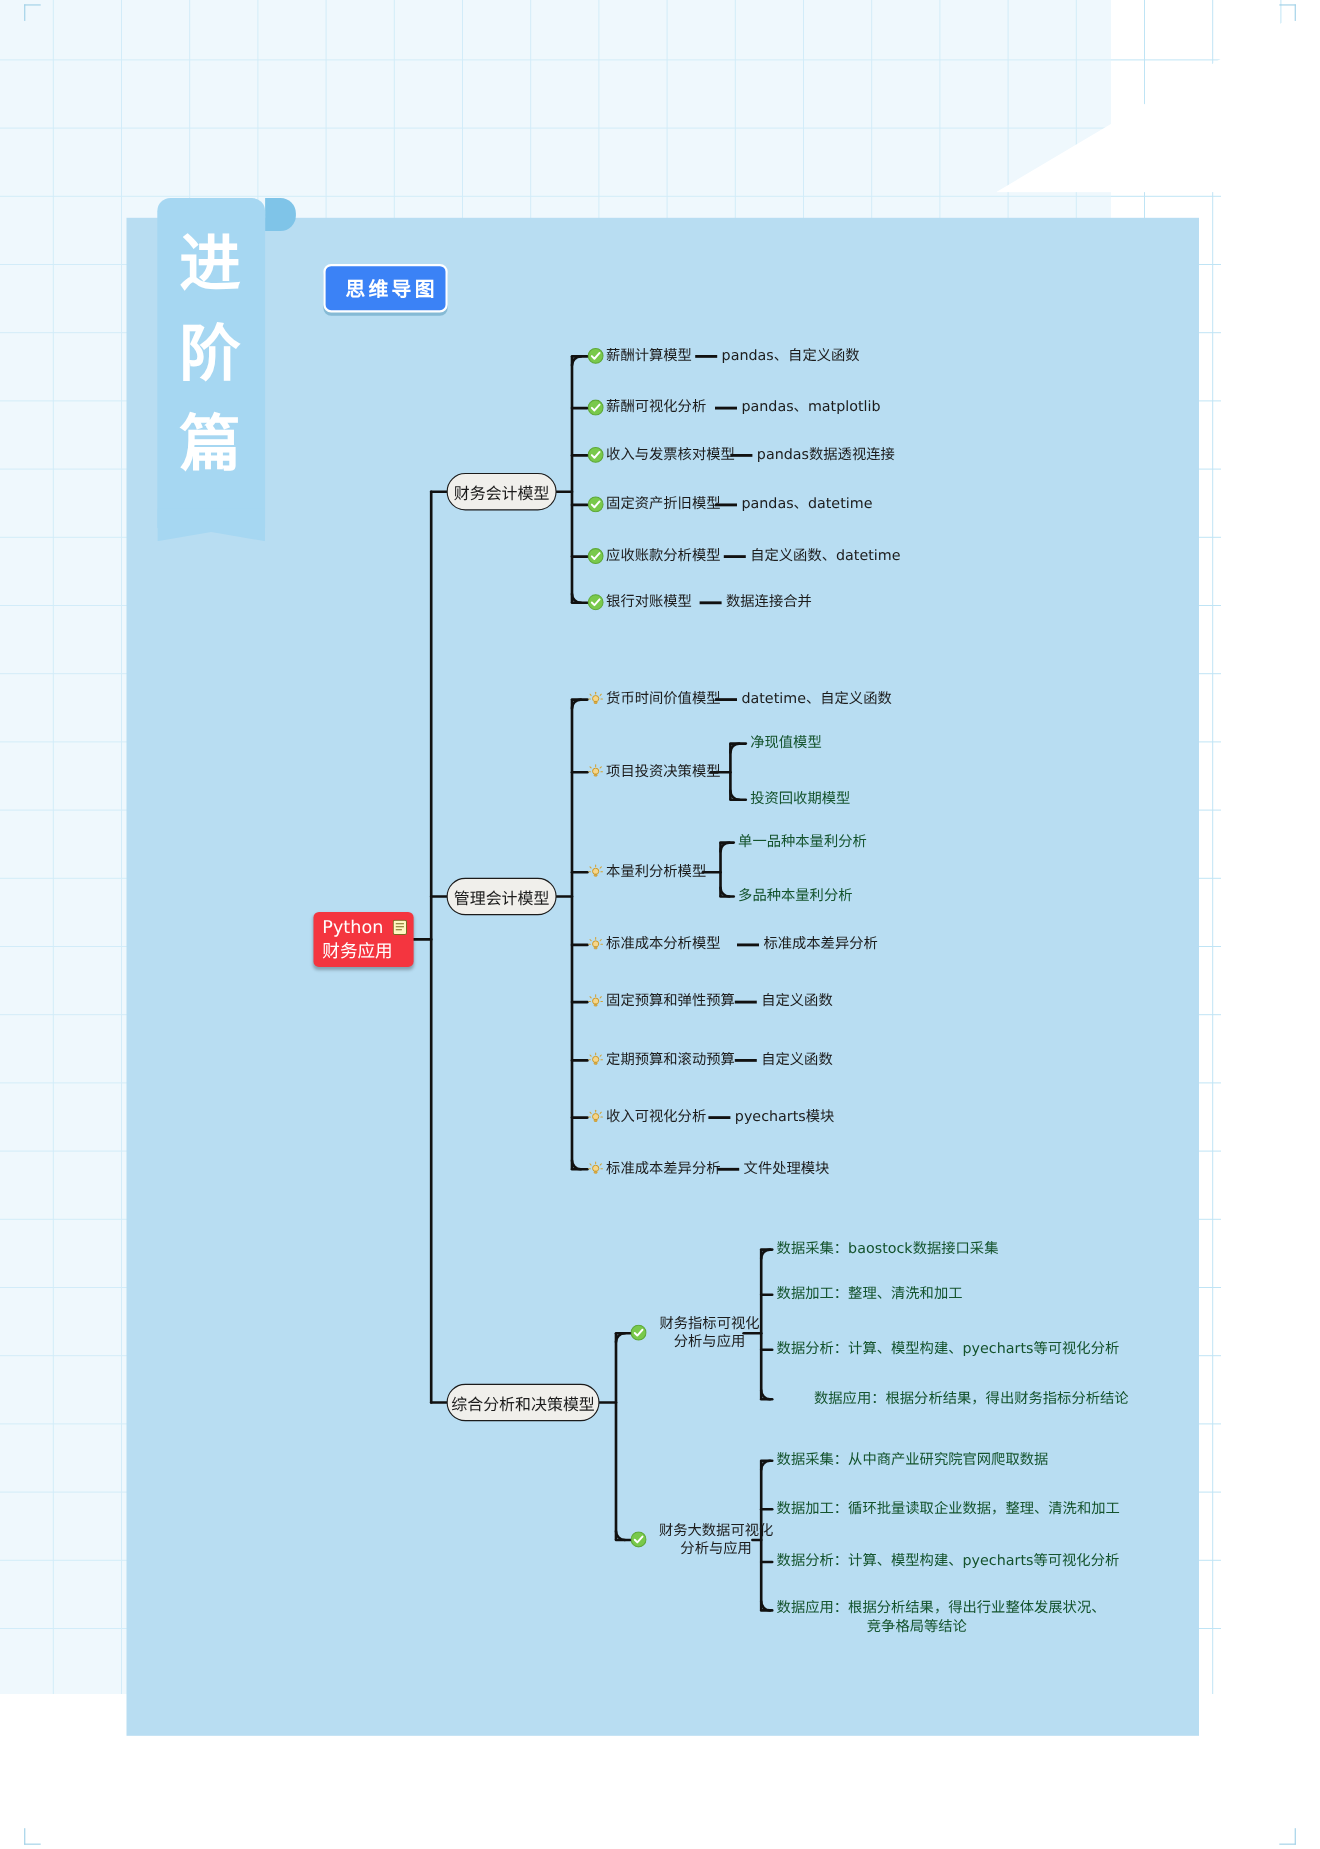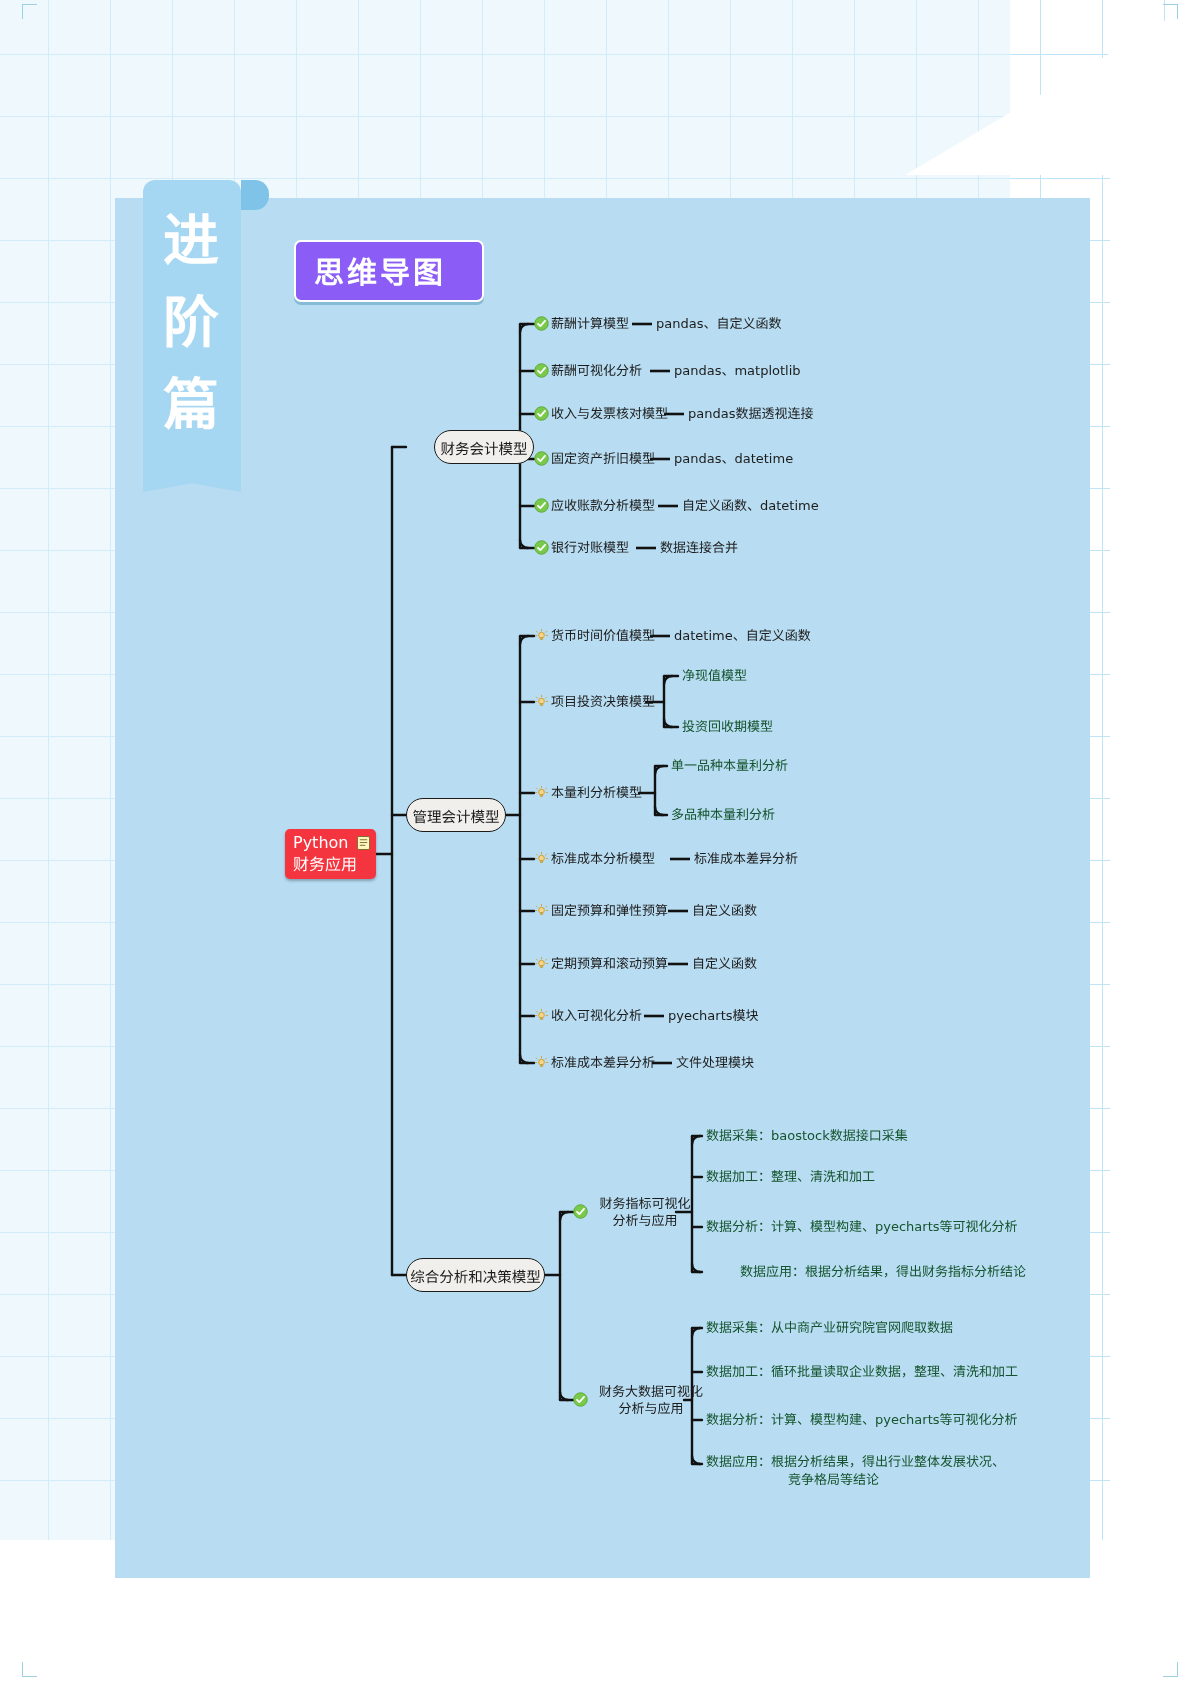--- a/index.html
+++ b/index.html
@@ -76,26 +76,26 @@
     font-size:56px;line-height:82px;font-weight:bold;
     text-align:center;letter-spacing:2px;
     z-index:7;
     font-family:"DejaVu Sans","Liberation Sans",sans-serif;
   }
   #ribbon-text span{display:block;}
 
   
   #mindmap-tag{
     position:absolute;left:294px;top:240px;
-    padding:6px 36px 8px 18px;
-    background:#8b5cf6;
+    padding:6px 7px 8px 18px;
+    background:#3b82f6;
     border:2px solid #ffffff;
     border-radius:7px;
     box-shadow:0 3px 0 rgba(40,120,160,.35);
-    color:#ffffff;font-size:30px;font-weight:bold;letter-spacing:3px;
+    color:#ffffff;font-size:18px;font-weight:bold;letter-spacing:3px;
     z-index:8;
     font-family:"DejaVu Sans","Liberation Sans",sans-serif;
   }
 
   
   #map-svg{position:absolute;left:0;top:0;width:1200px;height:1681px;z-index:3;}
 
   
   #map-text{position:absolute;left:0;top:0;width:1200px;height:1681px;z-index:4;}
   .node{
@@ -271,21 +271,21 @@
     <div>Python</div>
     <div>财务应用</div>
   </div>
   <svg id="root-badge" viewBox="0 0 14 15">
     <rect x="0.5" y="0.5" width="13" height="14" rx="1.5" fill="#fff7c2" stroke="#7a6a20"></rect>
     <line x1="3" y1="4" x2="11" y2="4" stroke="#7a6a20" stroke-width="1"></line>
     <line x1="3" y1="7" x2="11" y2="7" stroke="#7a6a20" stroke-width="1"></line>
     <line x1="3" y1="10" x2="9" y2="10" stroke="#7a6a20" stroke-width="1"></line>
   </svg>
 
-  <div class="cap" style="left:406px;top:430px;width:100px;height:34px;margin-left:28px;">
+  <div class="cap" style="left:406px;top:430px;width:100px;height:34px;">
     <span>财务会计模型</span>
   </div>
   <div class="cap" style="left:406px;top:798px;width:100px;height:34px;">
     <span>管理会计模型</span>
   </div>
   <div class="cap" style="left:406px;top:1258px;width:139px;height:34px;">
     <span>综合分析和决策模型</span>
   </div>
 
   <svg class="ico" style="left:534px;top:316px;" viewBox="0 0 16 16">

